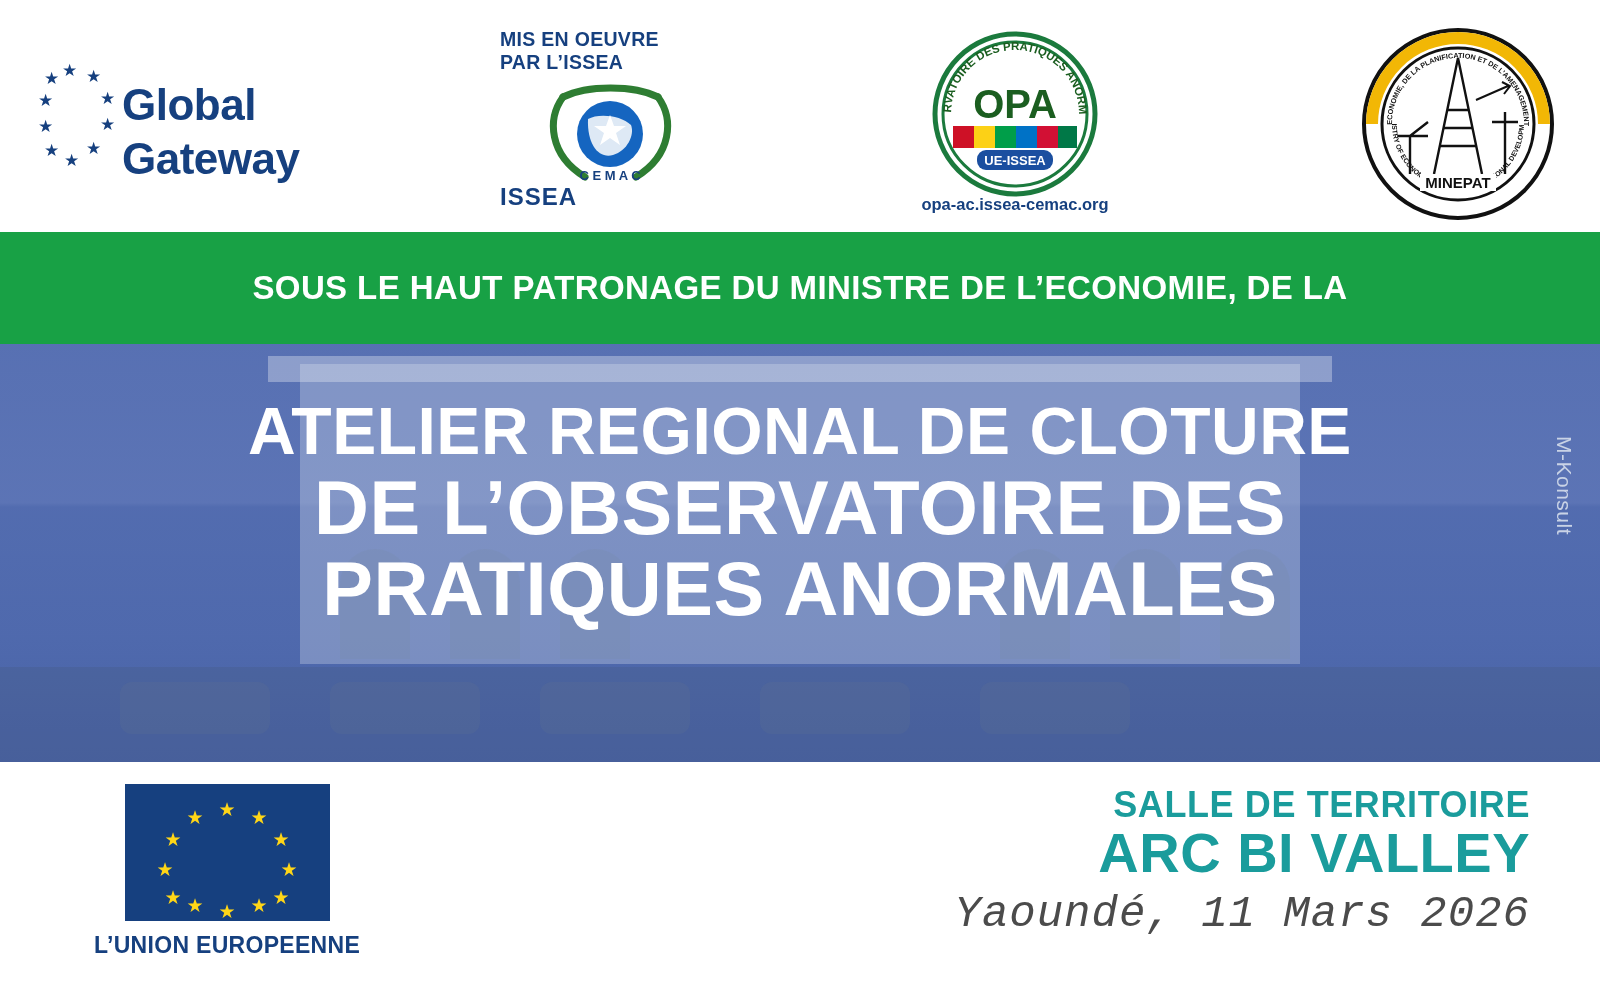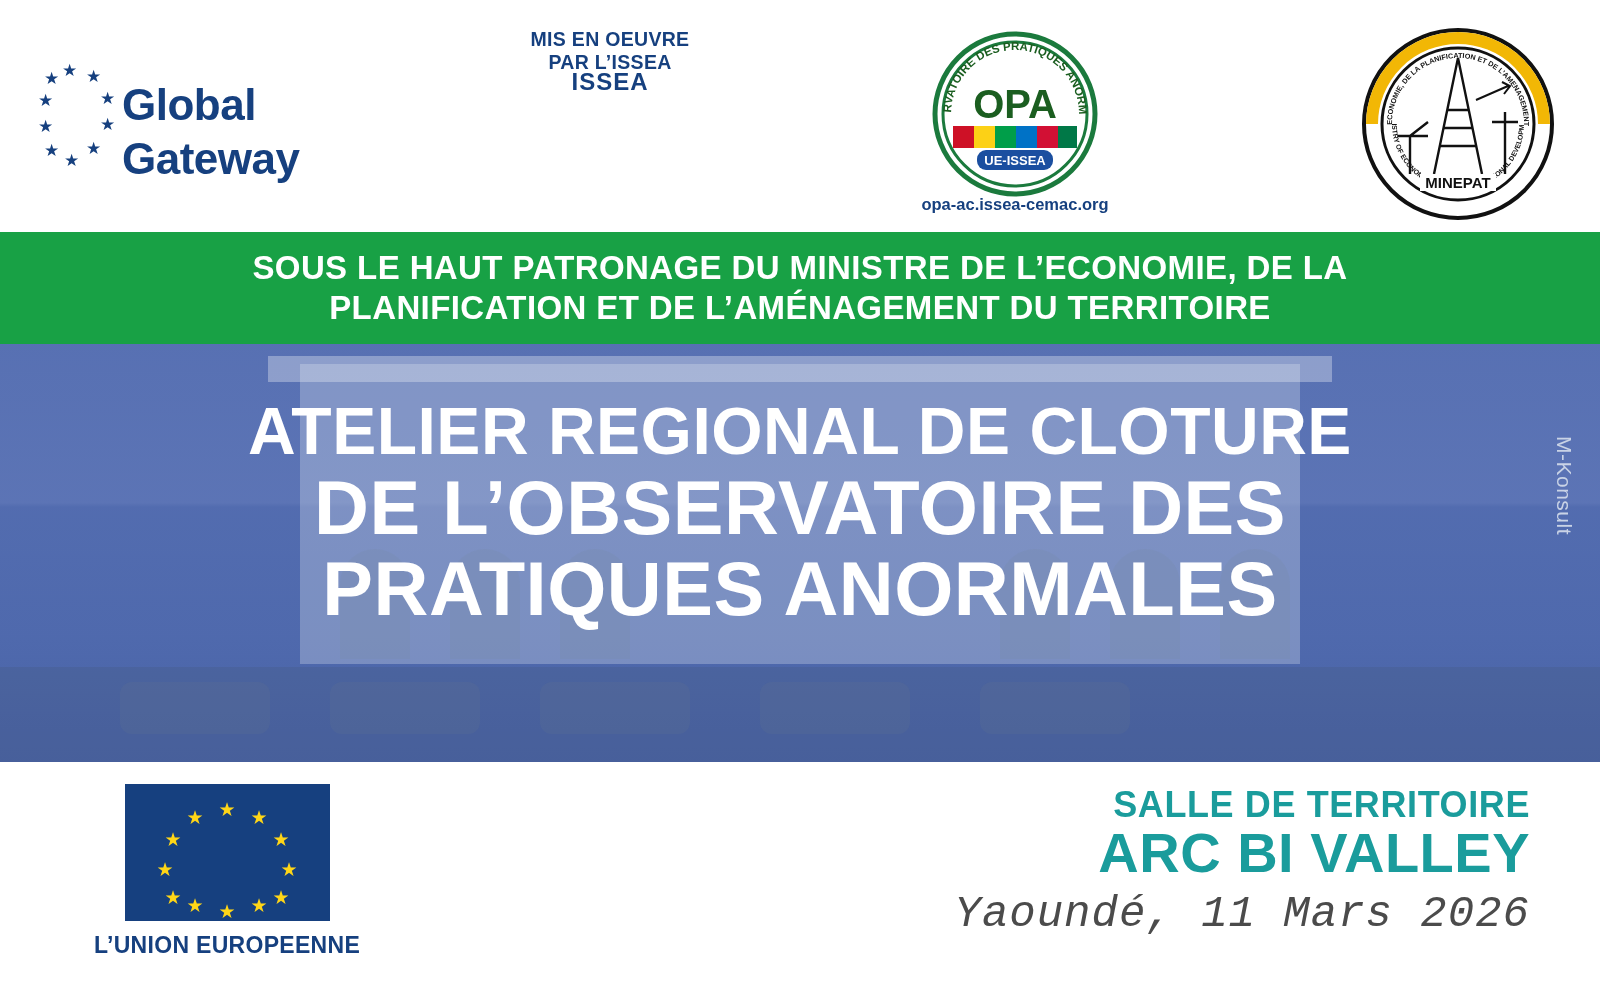--- a/index.html
+++ b/index.html
@@ -56,21 +56,21 @@
     letter-spacing: -0.5px;
   }
 
   
   .issea-logo {
     position: absolute;
     left: 500px;
     top: 28px;
     width: 220px;
     height: 195px;
-    text-align: center;
+    text-align: left;
   }
   .issea-top {
     color: #16407f;
     font-weight: bold;
     font-size: 19.5px;
     line-height: 1.18;
     letter-spacing: 0.3px;
   }
   .issea-emblem {
     position: relative;
@@ -305,20 +305,32 @@
     <div class="gg-text">
       <div>Global</div>
       <div>Gateway</div>
     </div>
   </div>
 
   <div class="issea-logo">
     <div class="issea-top">
       <div>MIS EN OEUVRE</div>
       <div>PAR L’ISSEA</div>
+    </div>
+    <div class="issea-emblem">
+      <svg width="135" height="110" viewBox="0 0 135 110">
+
+        <path d="M20 18 C4 40, 6 76, 42 98" stroke="#2e7d32" stroke-width="7" fill="none" stroke-linecap="round"></path>
+        <path d="M115 18 C131 40, 129 76, 93 98" stroke="#2e7d32" stroke-width="7" fill="none" stroke-linecap="round"></path>
+        <path d="M20 18 C44 6, 91 6, 115 18" stroke="#2e7d32" stroke-width="7" fill="none" stroke-linecap="round"></path>
+        <circle cx="67" cy="55" r="33" fill="#1565c0"></circle>
+        <path d="M45 40 C55 34, 78 36, 88 46 C92 56, 84 72, 70 76 C56 80, 44 66, 45 40 Z" fill="#f4f7fb" opacity="0.9"></path>
+        <polygon points="67,36 71,47 83,47 73,54 77,66 67,59 57,66 61,54 51,47 63,47" fill="#ffffff"></polygon>
+        <text x="67" y="101" font-size="13" font-weight="bold" fill="#16407f" text-anchor="middle" font-family="Liberation Sans, sans-serif">C E M A C</text>
+      </svg>
     </div>
     <div class="issea-bottom">ISSEA</div>
   </div>
 
   <div class="opa-logo">
     <div class="opa-emblem">
       <svg width="168" height="168" viewBox="0 0 168 168">
         <circle cx="84" cy="84" r="80" fill="#ffffff" stroke="#1b7a3d" stroke-width="5"></circle>
         <circle cx="84" cy="84" r="72" fill="none" stroke="#1b7a3d" stroke-width="3"></circle>
         <path id="opaArc" d="M 20 84 A 64 64 0 0 1 148 84" fill="none"></path>
@@ -364,21 +376,20 @@
       </g>
       <rect x="62" y="150" width="76" height="17" fill="#ffffff"></rect>
       <text x="100" y="164" font-size="15" font-weight="bold" fill="#111111" text-anchor="middle" font-family="Liberation Sans, sans-serif">MINEPAT</text>
     </svg>
   </div>
 </div>
 
 <div class="green-band">
   <div class="green-band-text">
     <div>SOUS LE HAUT PATRONAGE DU MINISTRE DE L’ECONOMIE, DE LA</div>
-    <div>PLANIFICATION ET DE L’AMÉNAGEMENT DU TERRITOIRE</div>
   </div>
 </div>
 
 <div class="hero">
   <div class="hero-photo">
     <div class="bldg bldg-roof"></div>
     <div class="bldg bldg-main"></div>
     <div class="arch" style="left:340px;"></div>
     <div class="arch" style="left:450px;"></div>
     <div class="arch" style="left:560px;"></div>

